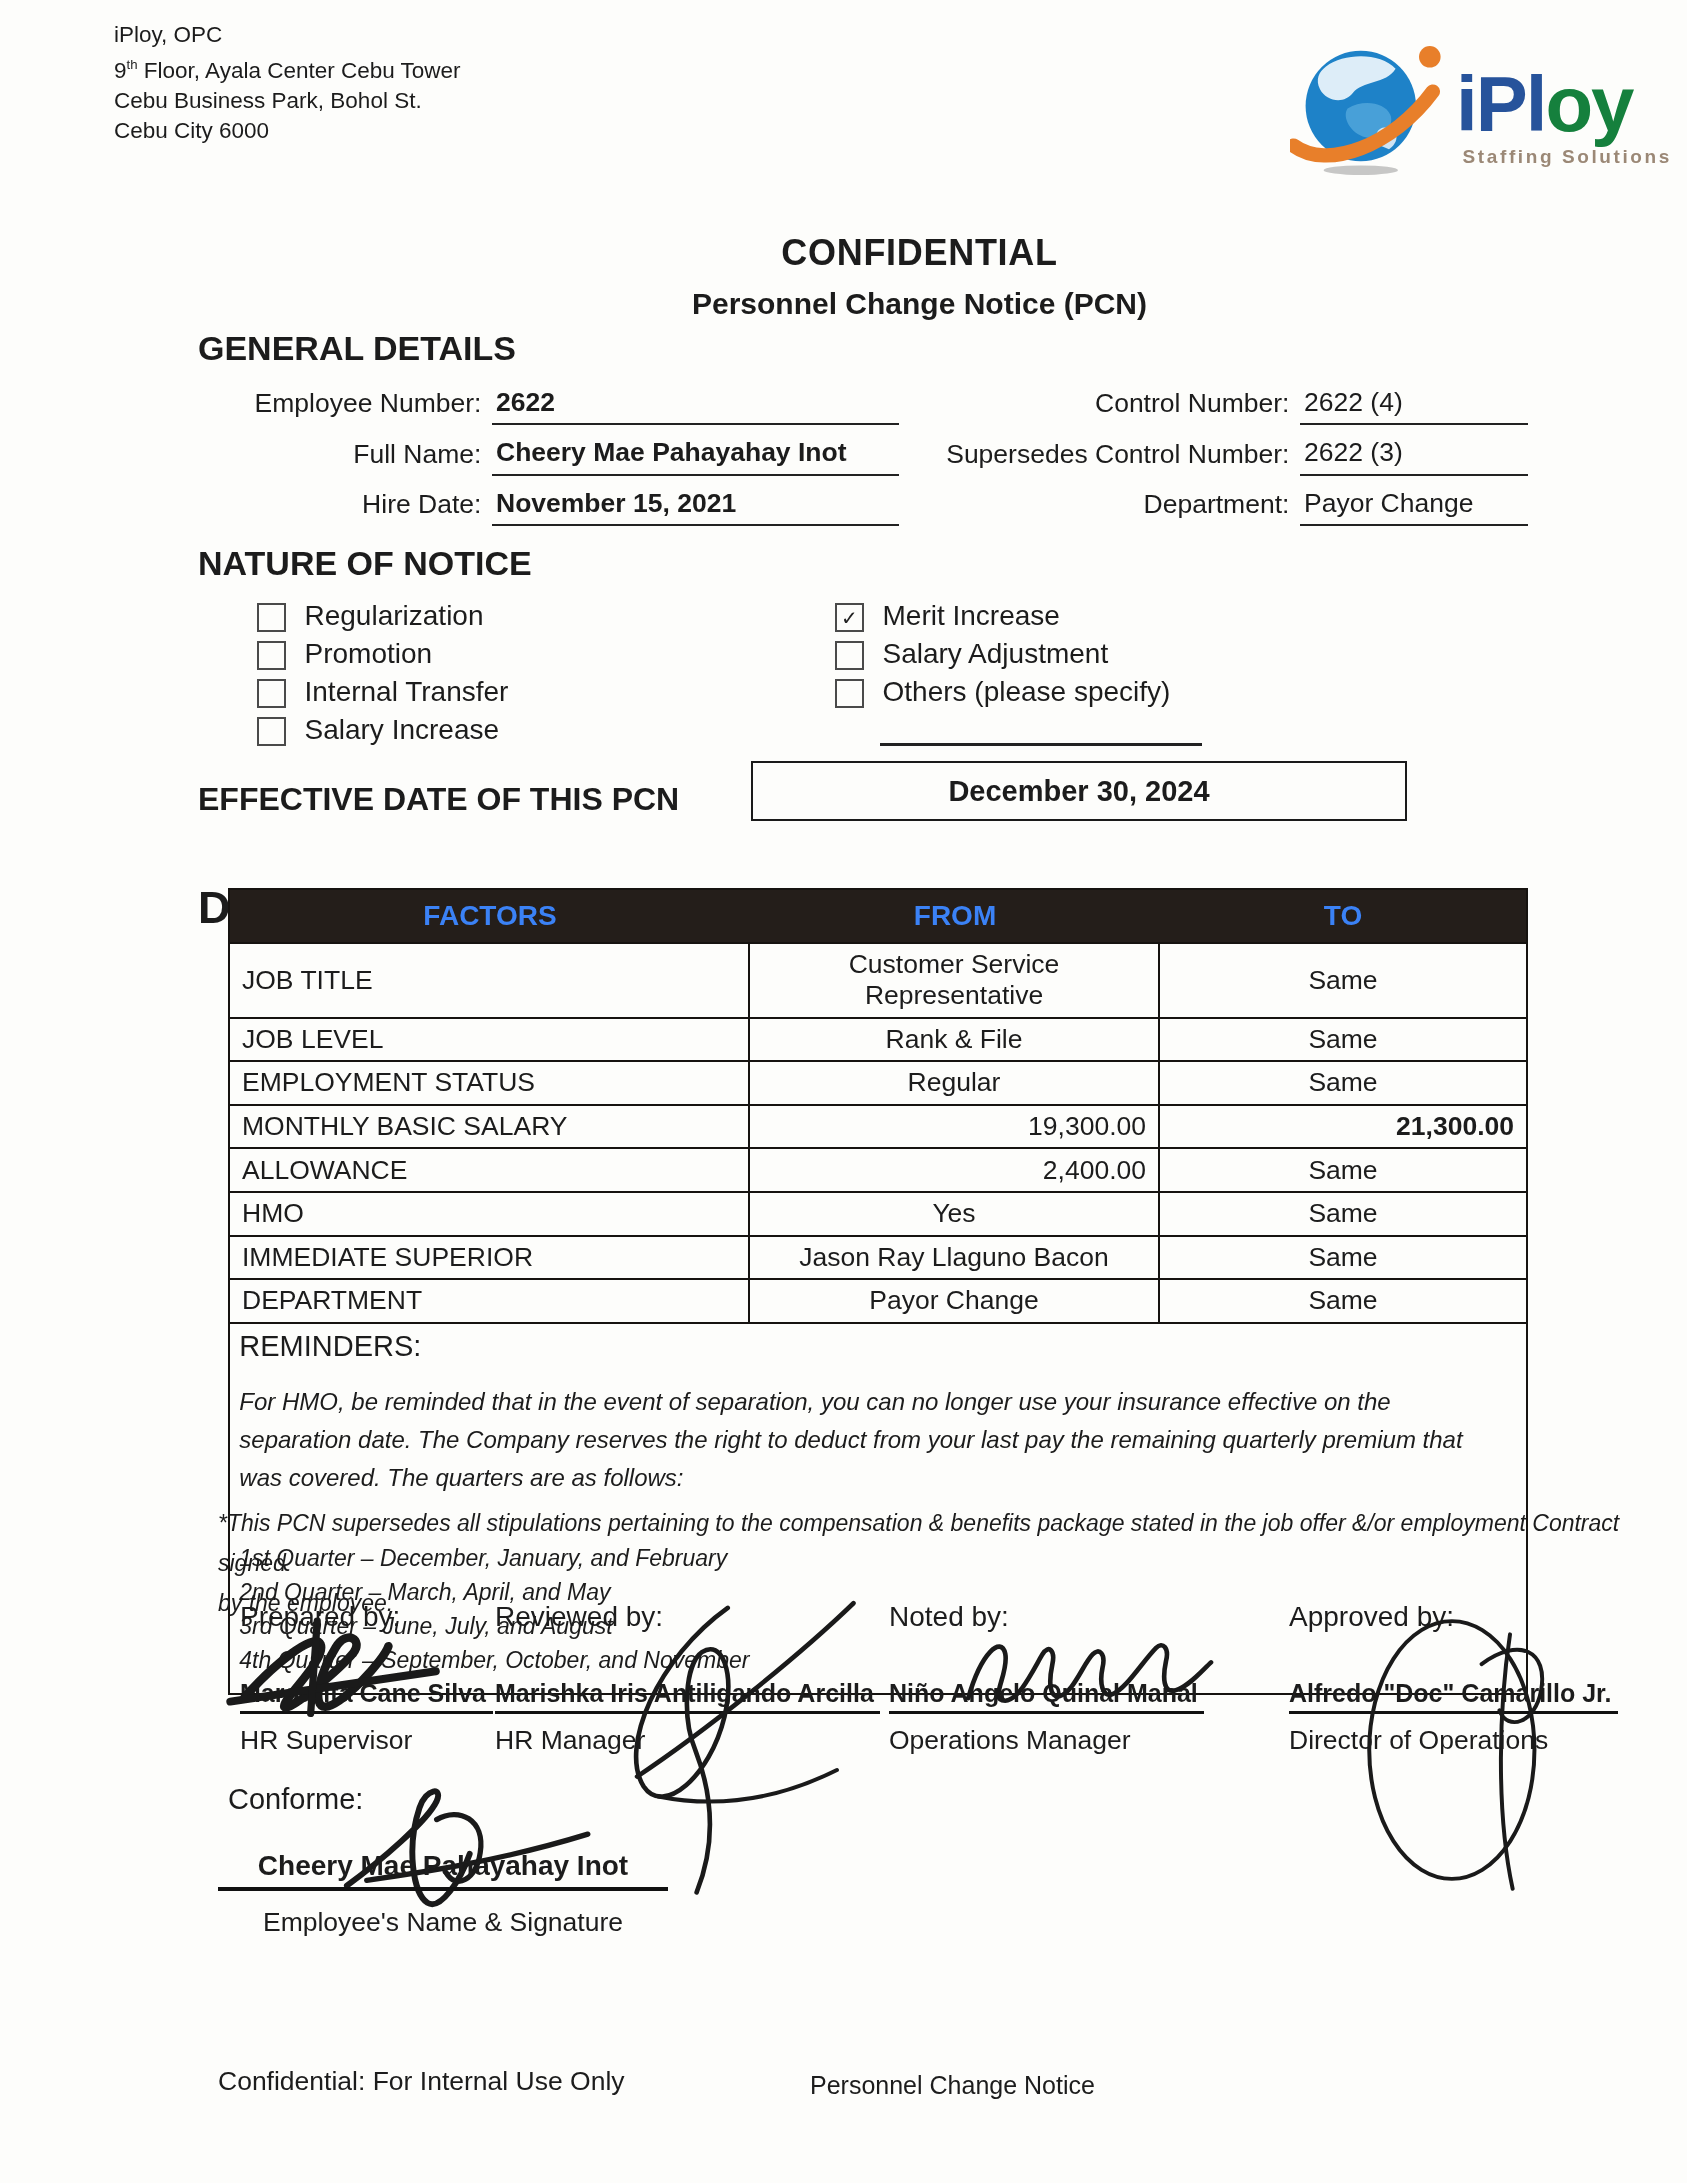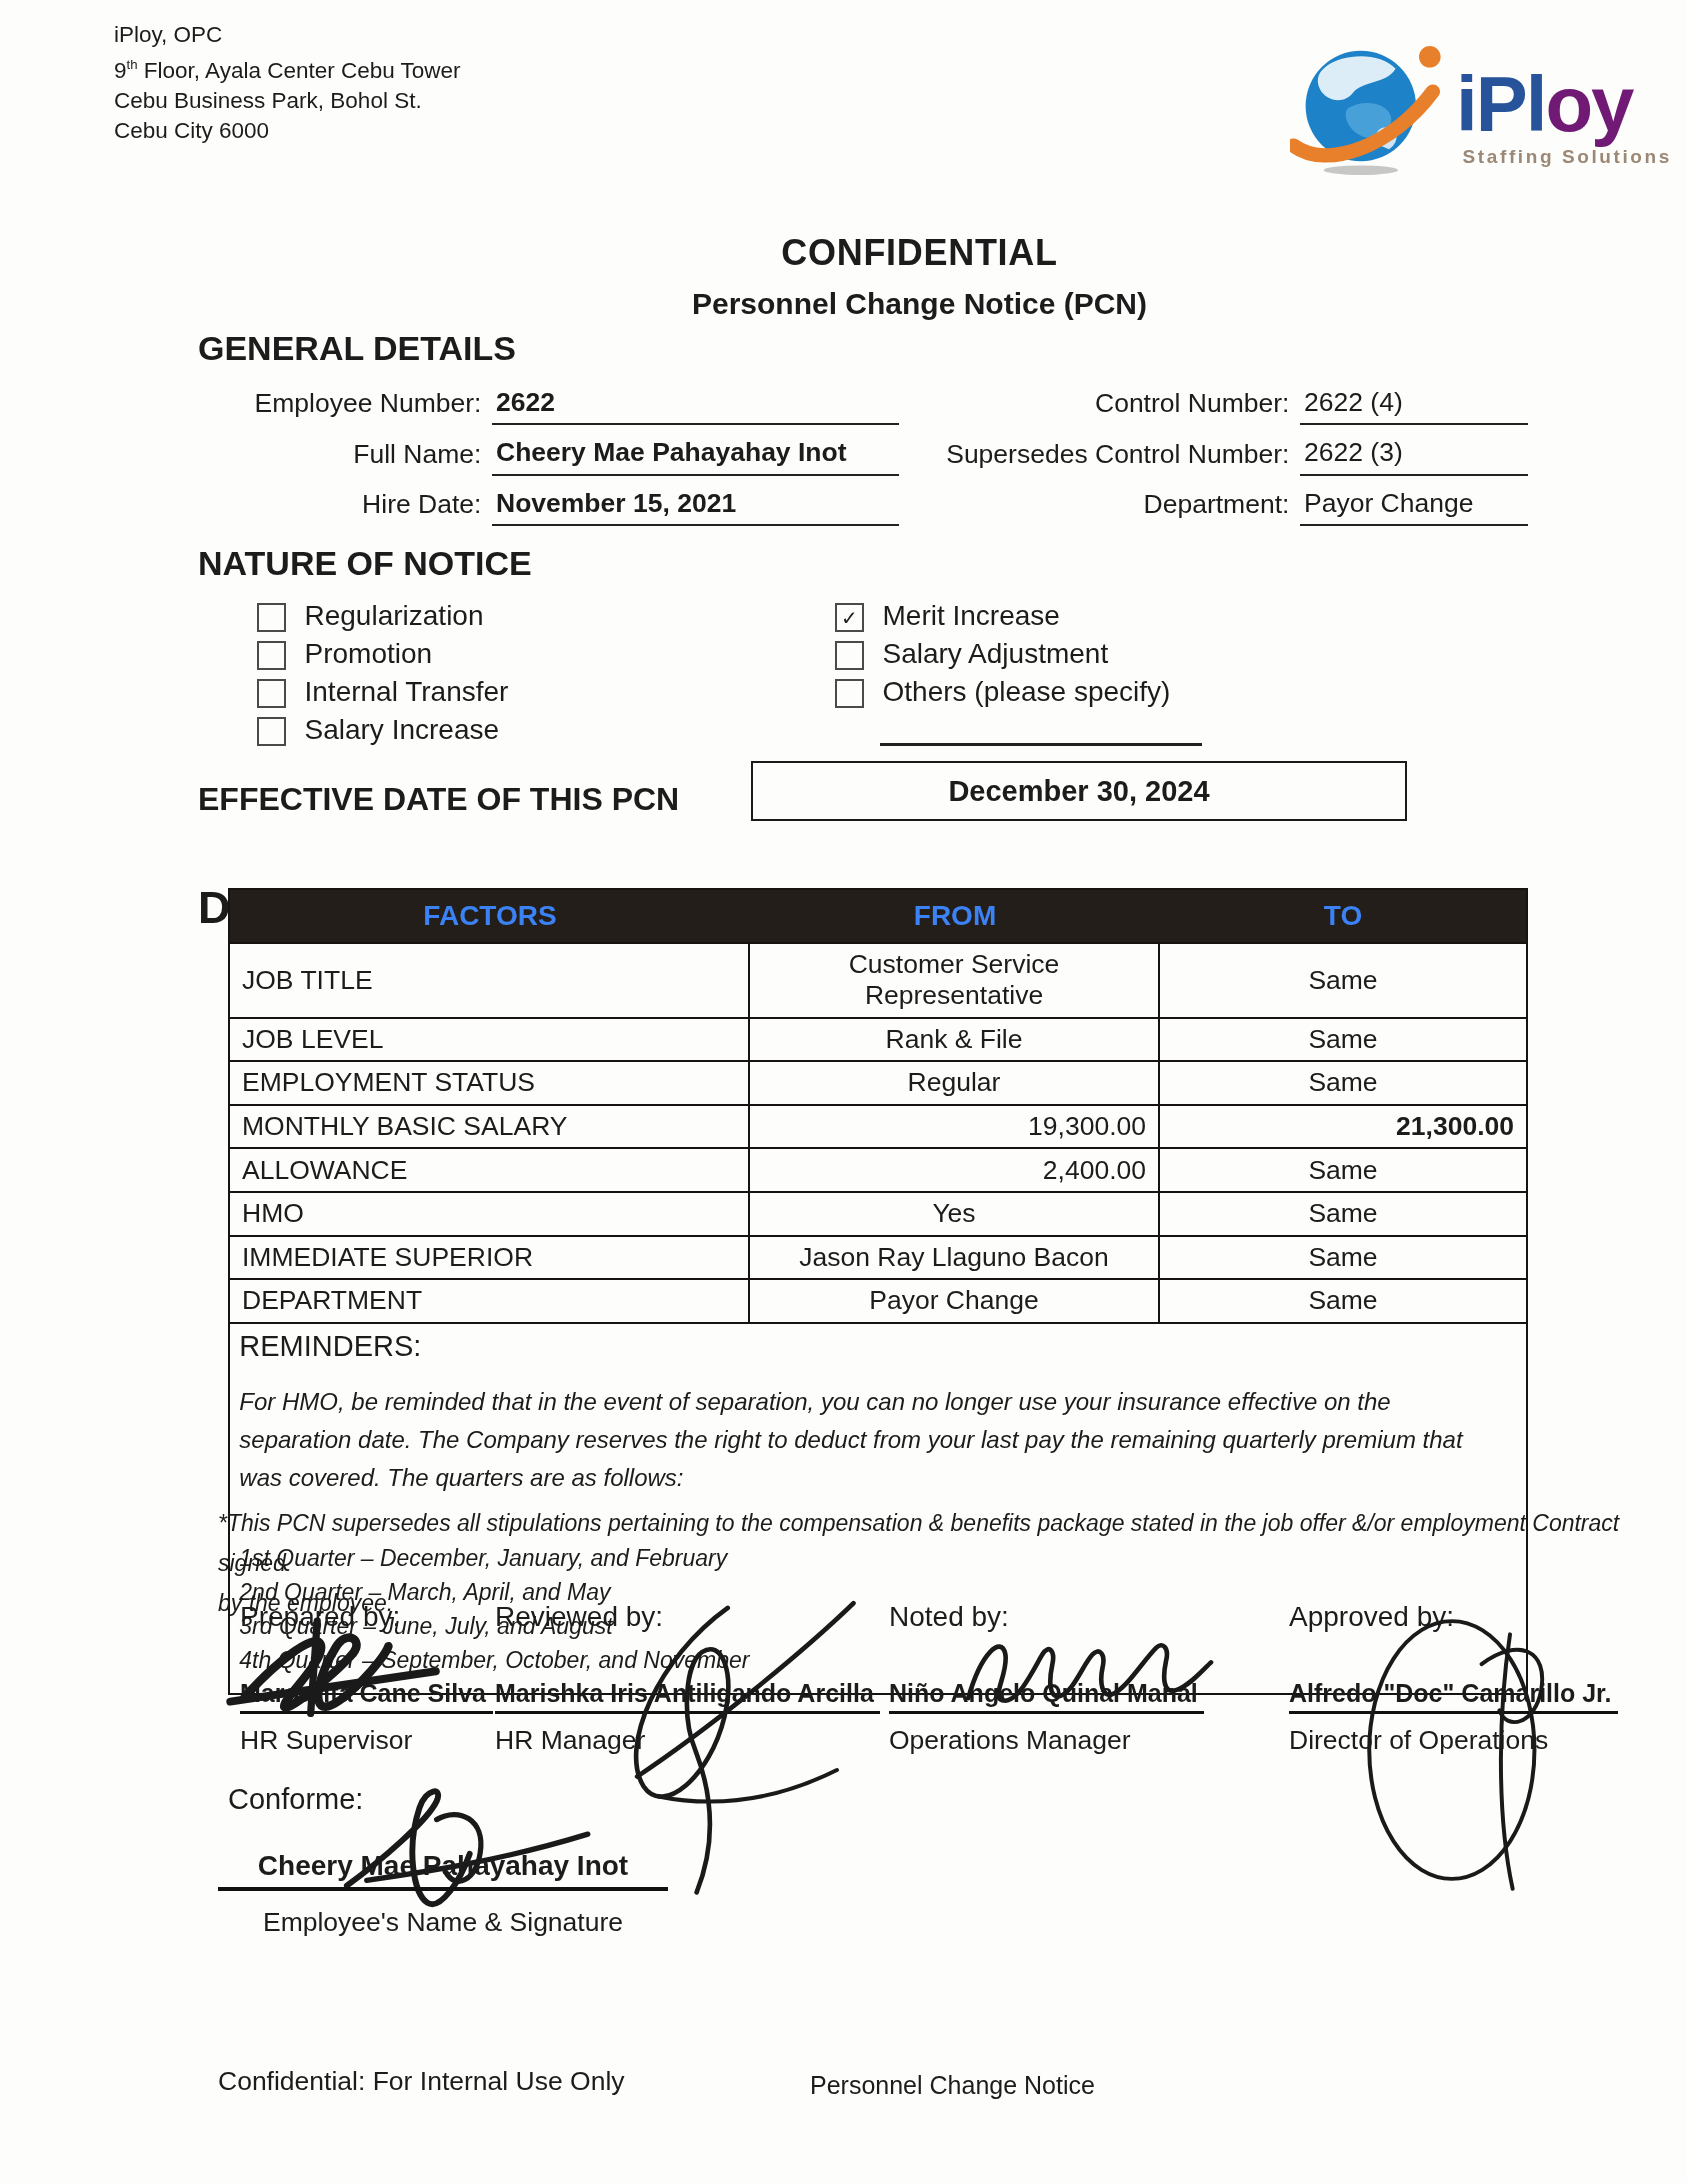--- a/index.html
+++ b/index.html
@@ -11,21 +11,21 @@
 
   
   .addr { position:absolute; left:114px; top:20px; font-size:22.5px; line-height:30px; }
   .addr sup { font-size:13.2px; }
 
   .logo { position:absolute; left:1290px; top:33px; display:flex; align-items:flex-start; }
   .logo svg { width:162px; height:146px; display:block; }
   .logo-text { margin-left:4px; margin-top:32px; }
   .brand { font-size:78px; font-weight:bold; line-height:1; letter-spacing:-2px; }
   .brand .b1 { color:#27539b; }
-  .brand .b2 { color:#701a75; }
+  .brand .b2 { color:#15803d; }
   .tagline { font-size:19px; font-weight:bold; color:#9b8876; letter-spacing:2.6px; margin-top:2.6px; padding-left:6.6px; }
 
   
   .title-wrap { position:absolute; left:152px; top:232px; width:1535px; text-align:center; }
   .conf { font-size:36px; font-weight:bold; letter-spacing:0.7px; }
   .subtitle { font-size:30px; font-weight:bold; margin-top:13.2px; }
 
   
   .sec-h { position:absolute; font-size:34px; font-weight:bold; letter-spacing:0; }
 

